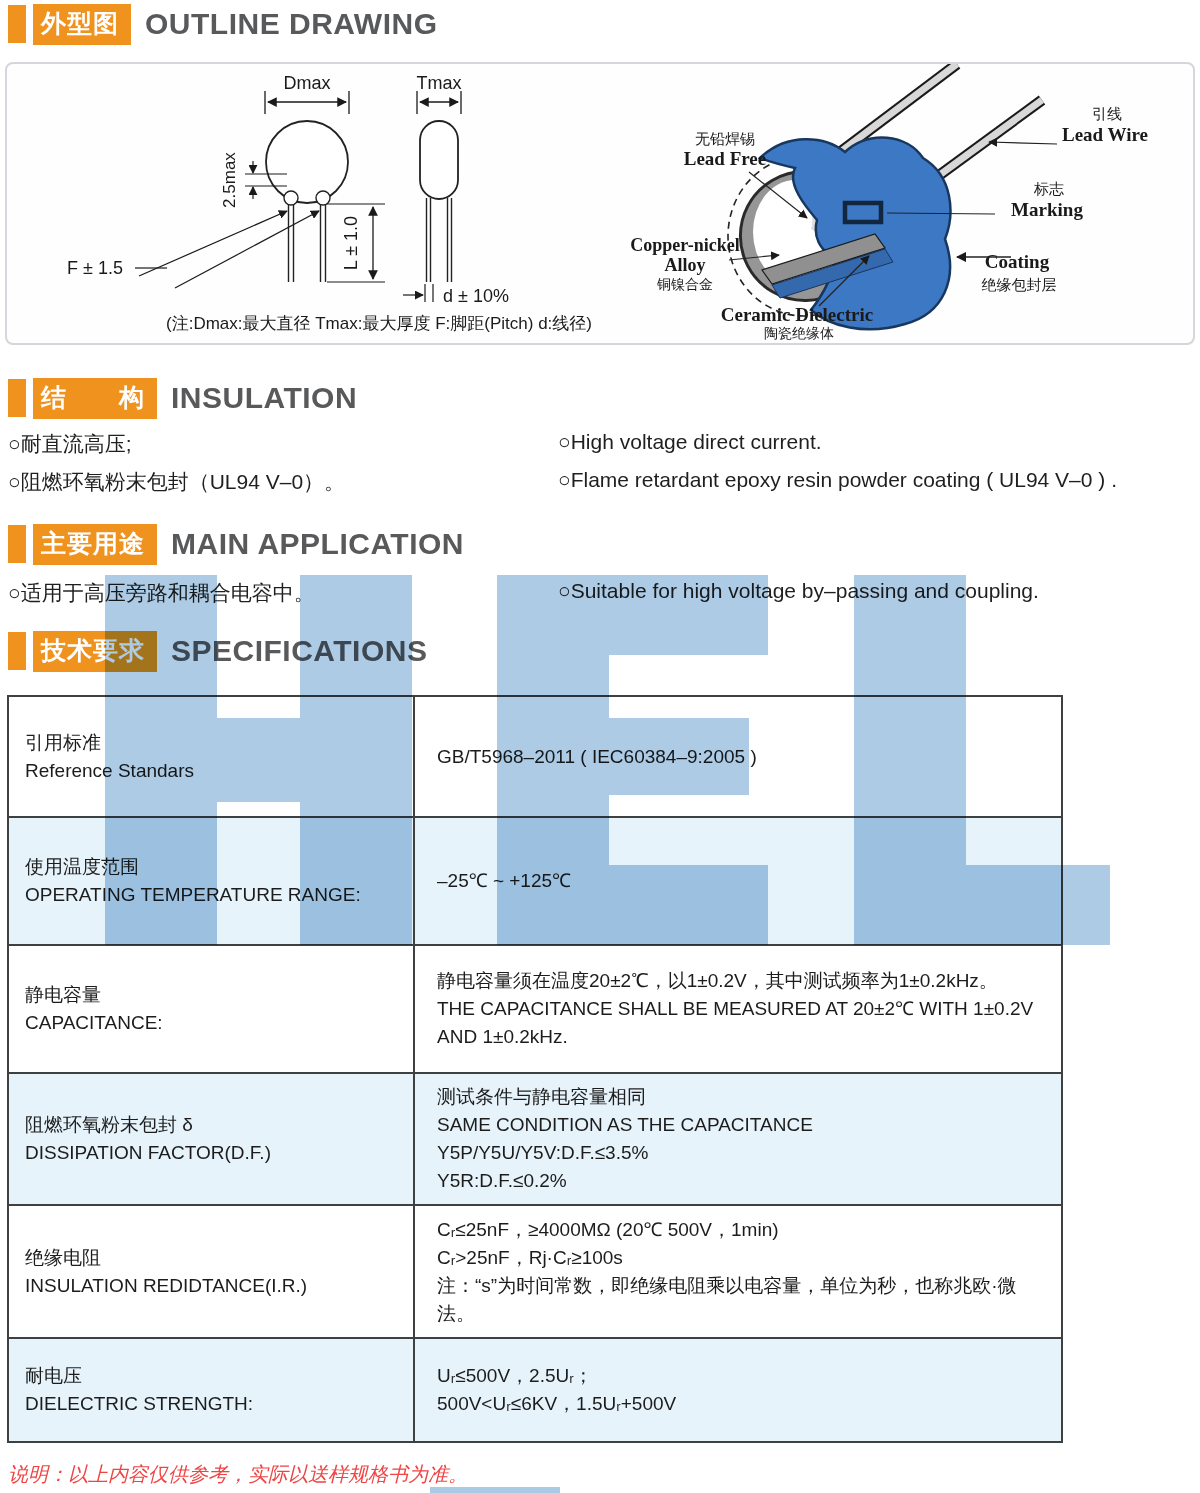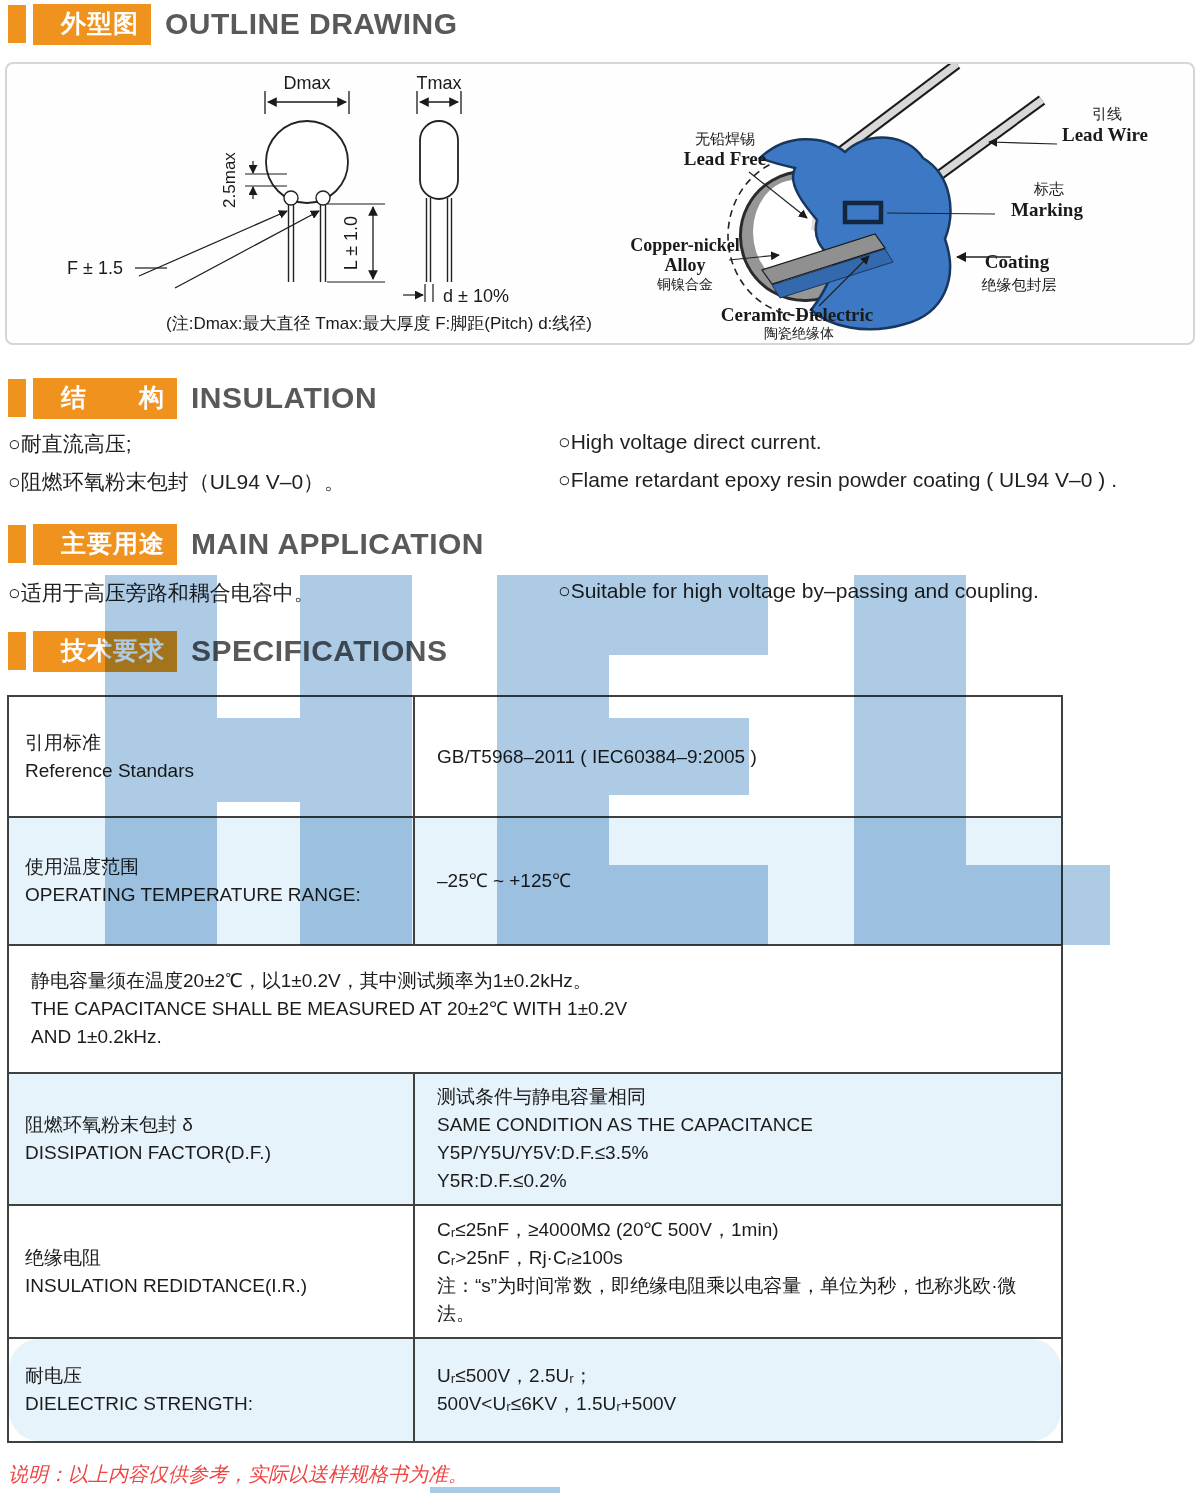--- a/index.html
+++ b/index.html
@@ -5,32 +5,32 @@
   * { margin:0; padding:0; box-sizing:border-box; }
   body { background:#ffffff; }
   .page {
     position:relative; width:1200px; height:1493px; background:#ffffff;
     font-family:"Liberation Sans", sans-serif; color:#1c1c1c; overflow:hidden;
   }
   
   .sec { position:absolute; left:0; display:flex; align-items:center; height:40px; }
   .sec .bar { width:18px; height:38px; background:#f0921e; margin-left:8px; }
   .sec .chip { margin-left:7px; background:#f0921e; color:#ffffff; font-weight:bold;
-    font-size:25px; padding:3px 12px 5px 28px; letter-spacing:1px; white-space:pre; }
+    font-size:25px; padding:3px 12px 5px 8px; letter-spacing:1px; white-space:pre; }
   .sec .en { margin-left:14px; color:#58595b; font-weight:bold; font-size:30px; letter-spacing:0.5px; }
   
   .drawbox { position:absolute; top:62px; left:5px; width:1190px; height:283px;
     border:2px solid #d3d6da; border-radius:8px; background:#fefefe;text-align:right; }
   
   .bullet { position:absolute; font-size:21px; color:#1f1f1f; white-space:nowrap; }
   
   .spec-table { position:absolute; top:695px; left:7px; width:1056px; border:2px solid #3f4040; }
   .trow { display:flex; border-bottom:2px solid #3f4040; background:#ffffff; }
   .trow.alt { background:#e6f3fb; }
-  .trow:last-child { border-bottom:none;border-radius:30px; }
+  .trow:last-child { border-bottom:none; }
   .tlabel { width:406px; border-right:2px solid #3f4040; padding:6px 8px 6px 16px;
     display:flex; flex-direction:column; justify-content:center; }
   .tlabel div { font-size:19px; line-height:28px; }
   .tval { flex:1; padding:6px 10px 6px 22px; display:flex; flex-direction:column; justify-content:center; }
   .tval div { font-size:19px; line-height:28px; }
   
   .footnote { position:absolute; top:1461px; left:8px; font-size:20px; color:#ef4444;font-style:italic; }
   .bluestrip { position:absolute; left:430px; top:1487px; width:130px; height:6px; background:#a9cbe5; }
   
   .wm { position:absolute; left:0; top:0; width:1200px; height:1493px;
@@ -211,20 +211,24 @@
     <div class="trow alt" style="height:128px;">
       <div class="tlabel">
         <div>使用温度范围</div>
         <div>OPERATING TEMPERATURE RANGE:</div>
       </div>
       <div class="tval">
         <div>–25℃ ~ +125℃</div>
       </div>
     </div>
     <div class="trow" style="height:128px;">
+      <div class="tlabel">
+        <div>静电容量</div>
+        <div>CAPACITANCE:</div>
+      </div>
       <div class="tval">
         <div>静电容量须在温度20±2℃，以1±0.2V，其中测试频率为1±0.2kHz。</div>
         <div>THE CAPACITANCE SHALL BE MEASURED AT 20±2℃ WITH 1±0.2V</div>
         <div>AND 1±0.2kHz.</div>
       </div>
     </div>
     <div class="trow alt" style="height:132px;">
       <div class="tlabel">
         <div>阻燃环氧粉末包封 δ</div>
         <div>DISSIPATION FACTOR(D.F.)</div>

